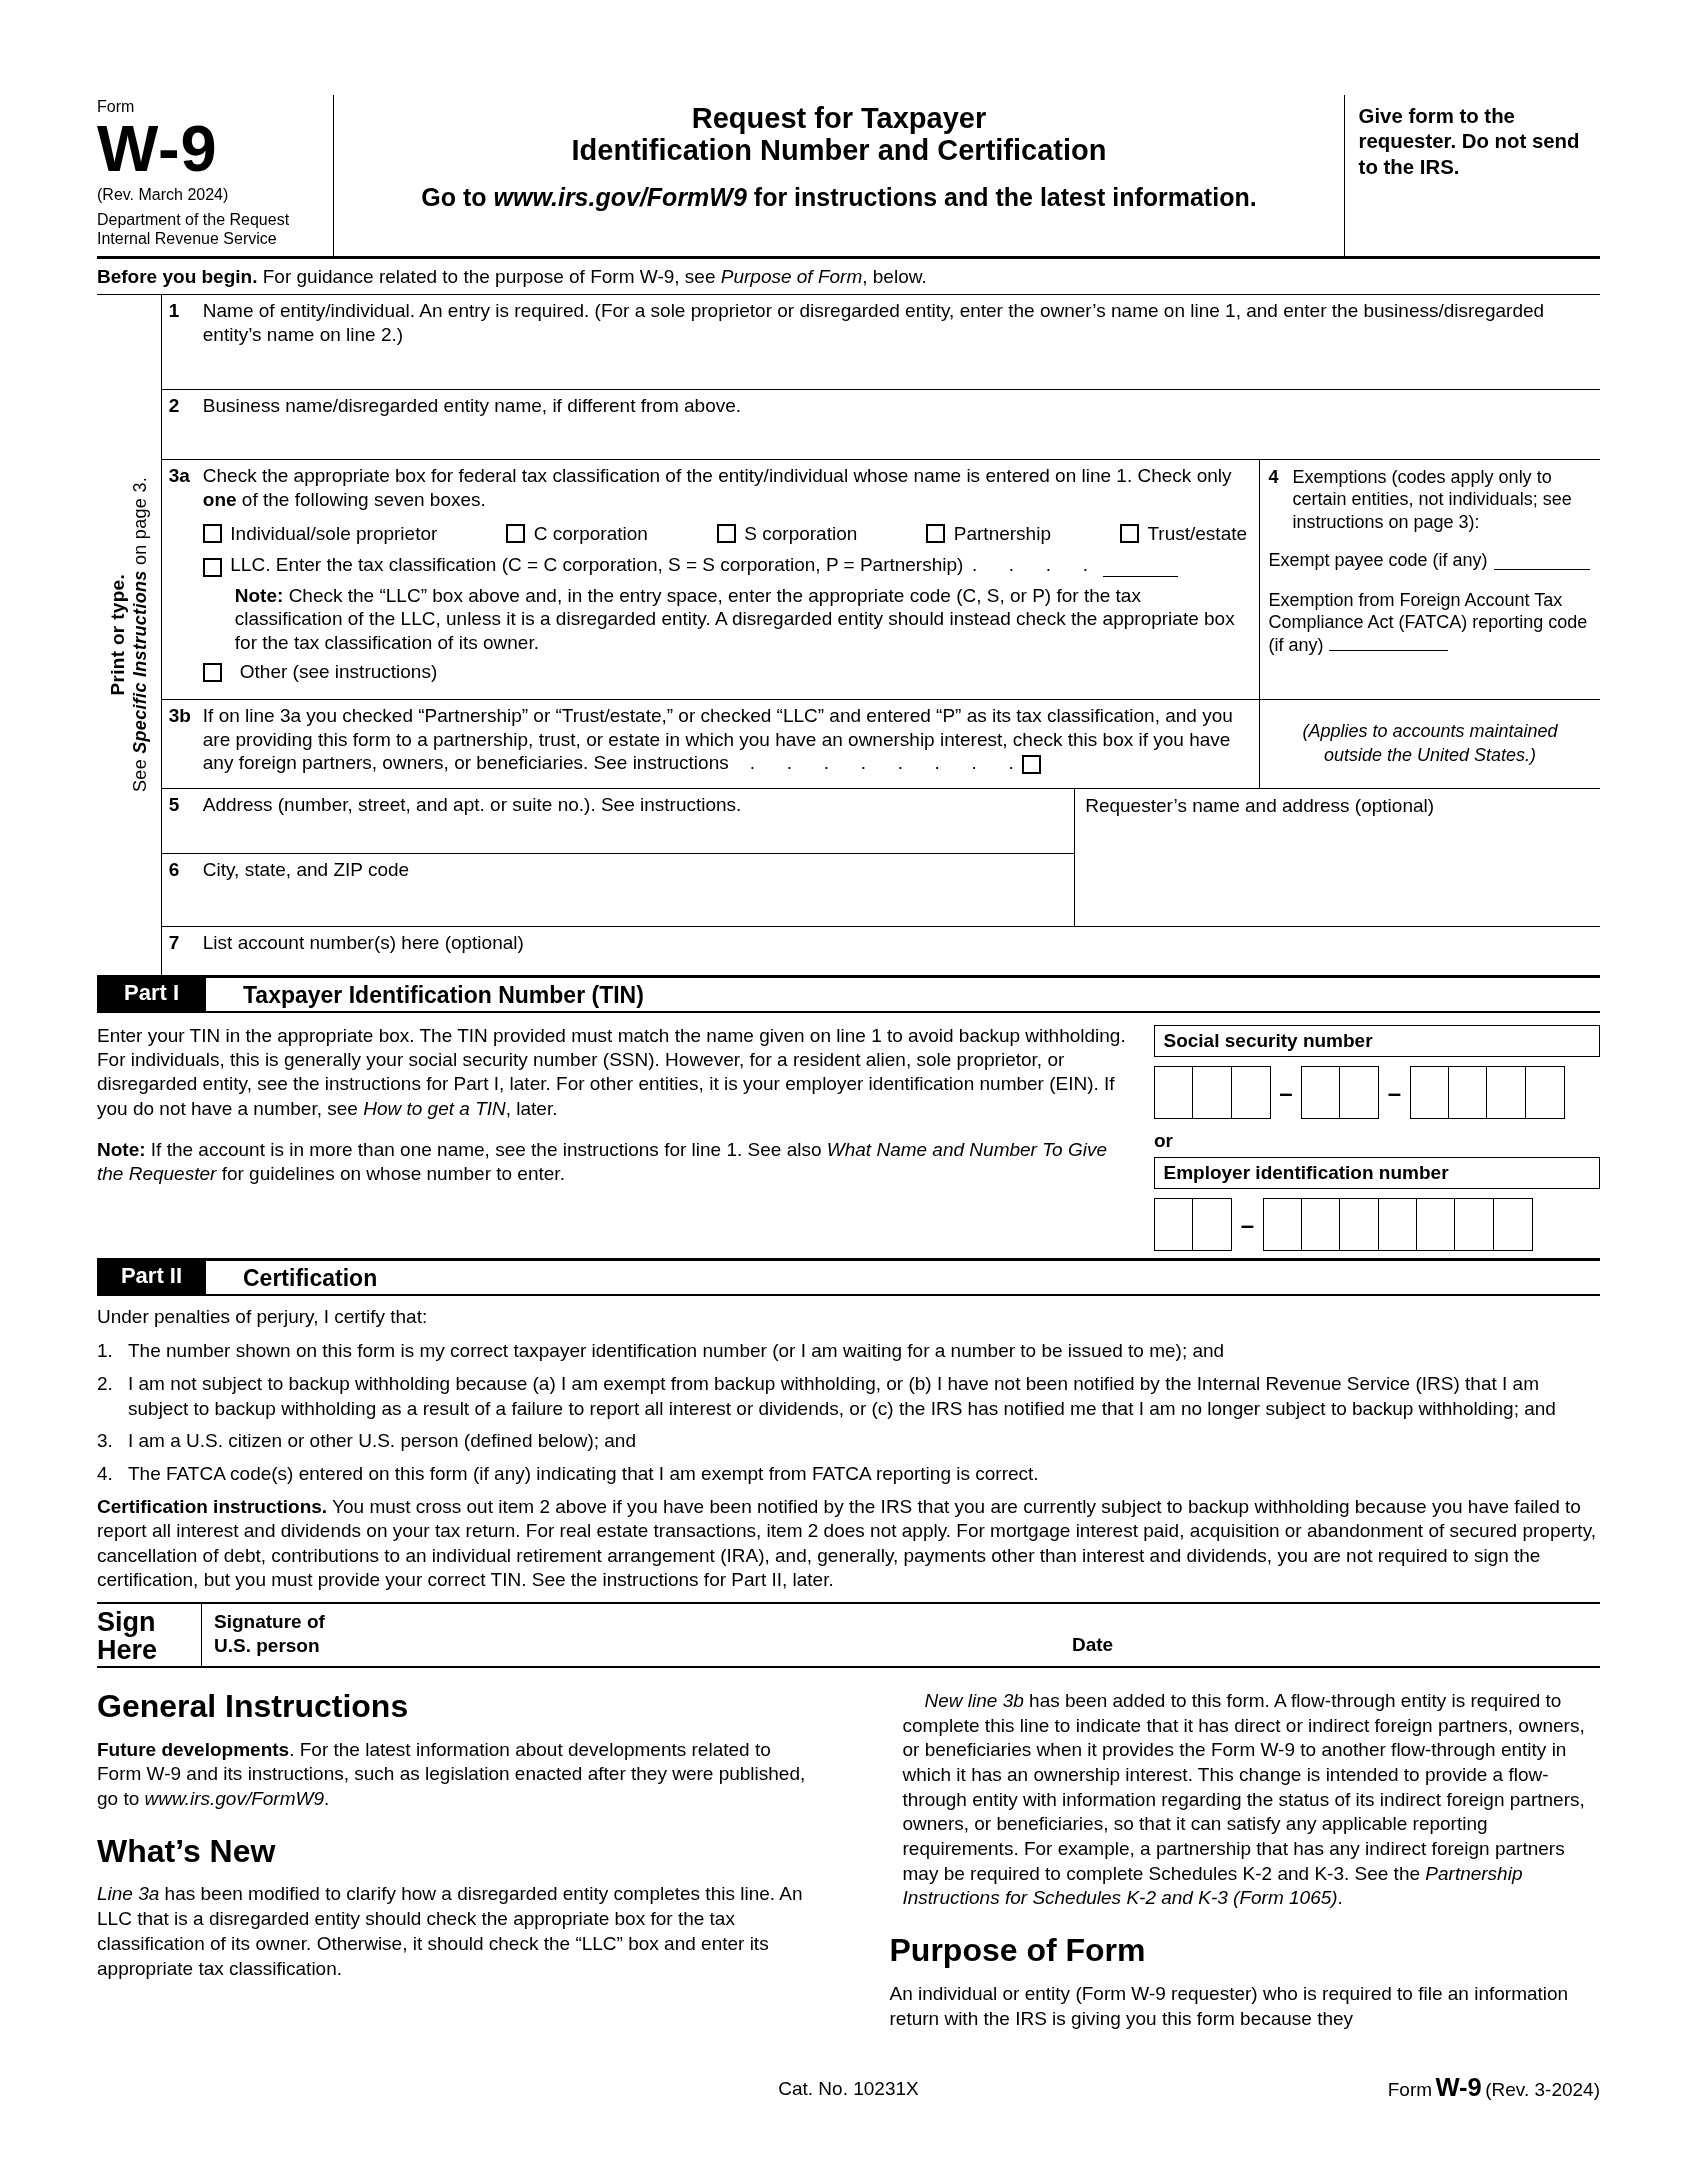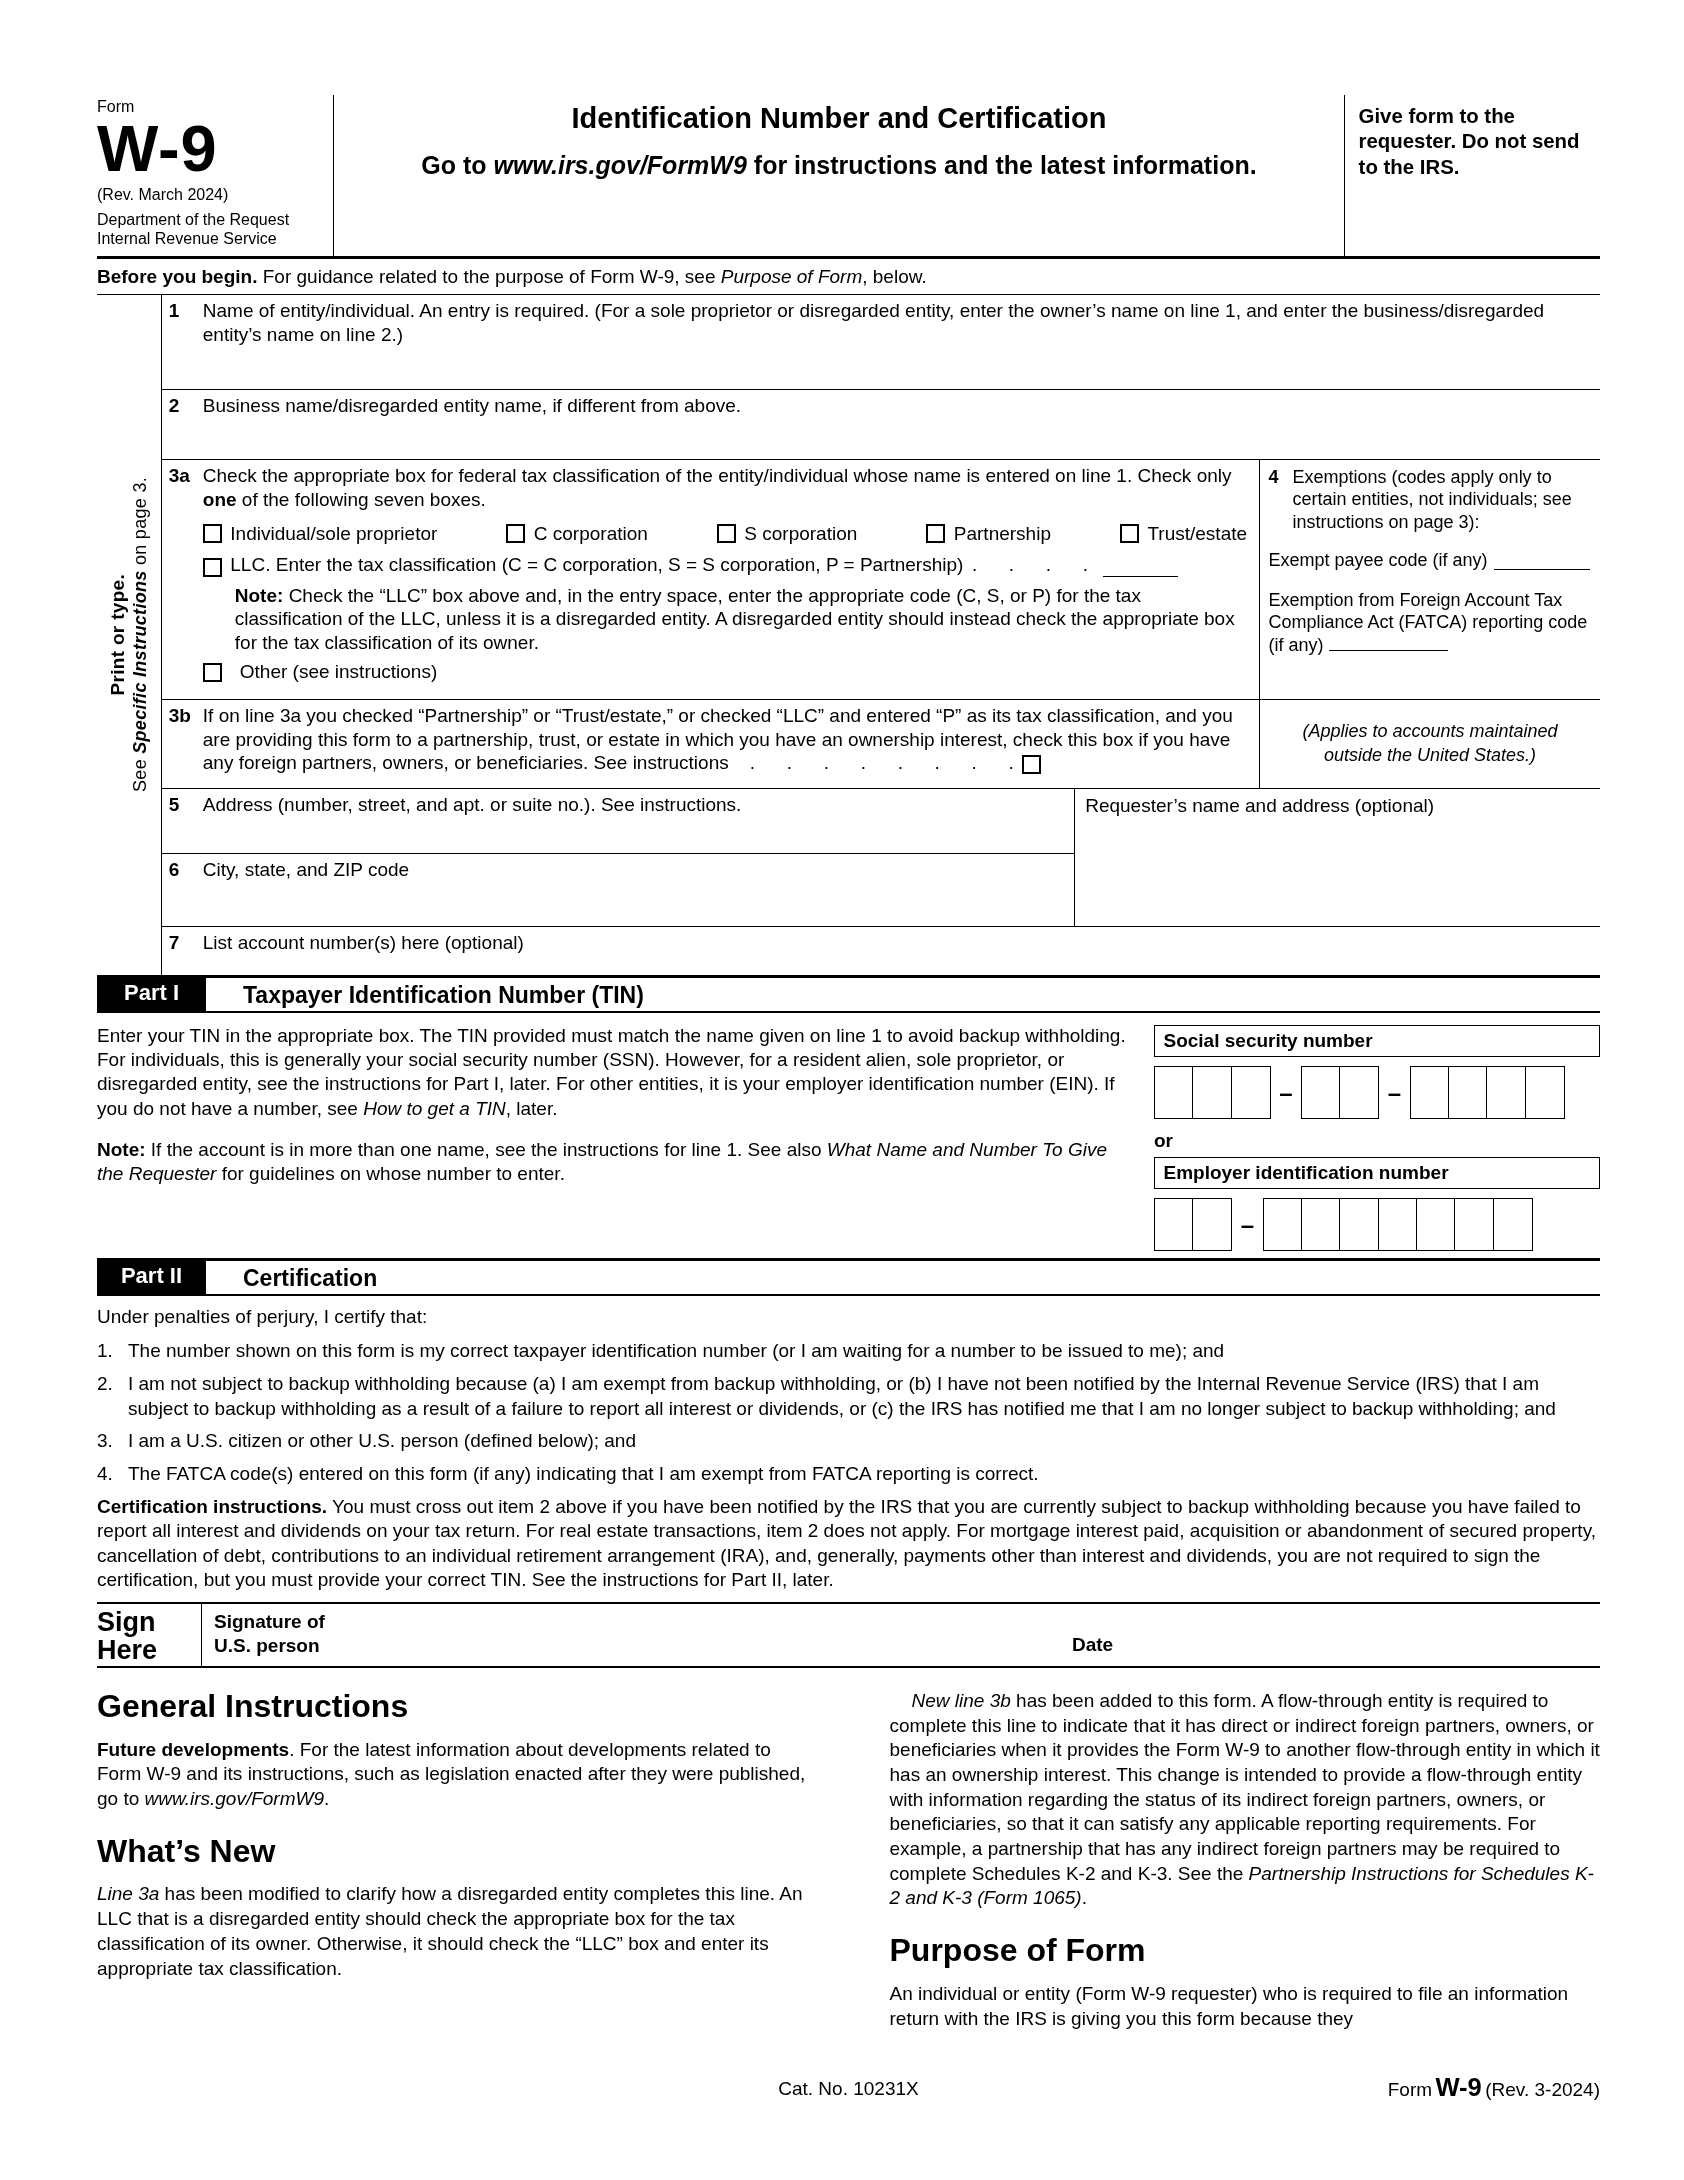--- a/index.html
+++ b/index.html
@@ -109,21 +109,21 @@
   .sig-space { flex:1; }
   .date-cell { width:528px; font-weight:bold; display:flex; align-items:flex-end; padding-bottom:5.1px; }
   .date-space { flex:1; }
 
   
   .instructions { display:flex; gap:82px; margin-top:20.4px; }
   .col { flex:1; line-height:1.3; }
   .inst-h { font-size:32px; font-weight:bold; line-height:1.1; margin:0 0 13.6px; }
   .inst-h.mt { margin-top:22px; }
   .col p { margin-bottom:12px; }
-  .indent-first { text-indent:22px; }
+  .indent-first { text-indent:22px;margin-left:13px; }
 
   
   .page-footer { position:relative; margin-top:29px; height:34px; }
   .cat-no { position:absolute; left:0; right:0; text-align:center; top:5.1px; }
   .footer-right { position:absolute; right:0; top:0; display:flex; align-items:baseline; gap:3.4px; }
   .footer-w9 { font-weight:bold; font-size:25.6px; }
 </style>
 </head>
 <body>
 
@@ -132,20 +132,21 @@
   <header class="hdr">
     <div class="hdr-left">
       <div class="form-word">Form</div>
       <div class="form-number">W-9</div>
       <div class="revision">(Rev. March 2024)</div>
       <div class="dept">Department of the Request</div>
       <div class="dept">Internal Revenue Service</div>
     </div>
     <div class="hdr-center">
       <div class="hdr-title">
+        <div>Request for Taxpayer</div>
         <div>Identification Number and Certification</div>
       </div>
       <div class="hdr-goto">
         <span>Go to </span><span class="i">www.irs.gov/FormW9</span><span> for instructions and the latest information.</span>
       </div>
     </div>
     <div class="hdr-right">Give form to the requester. Do not send to the IRS.</div>
   </header>
 
   <div class="before-row">

